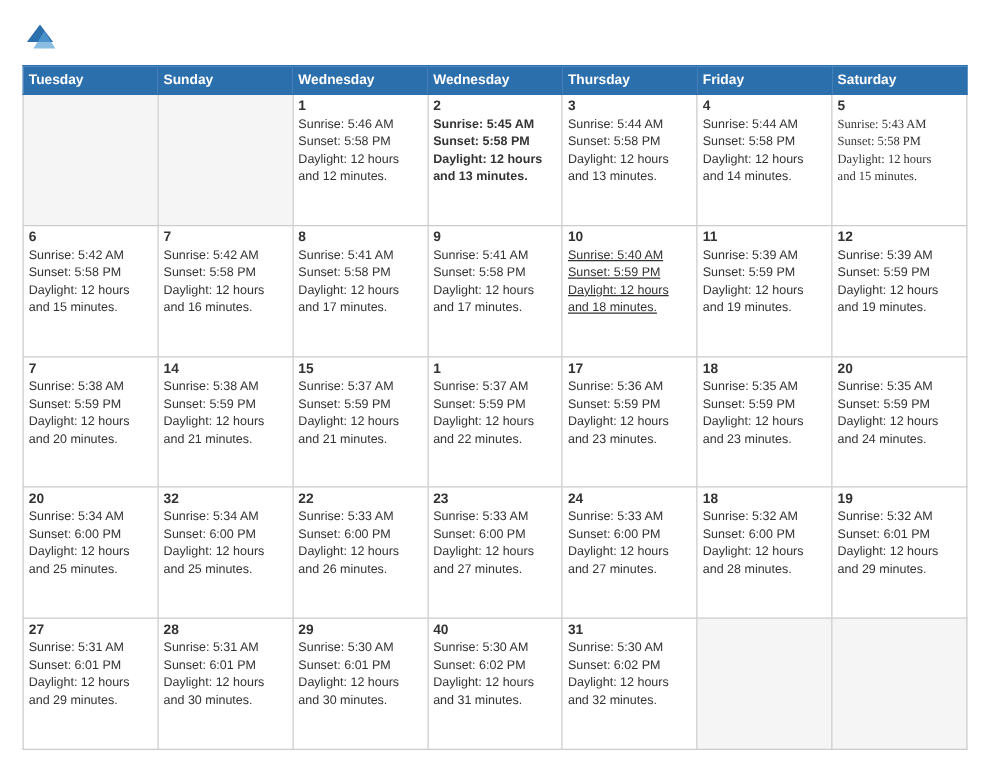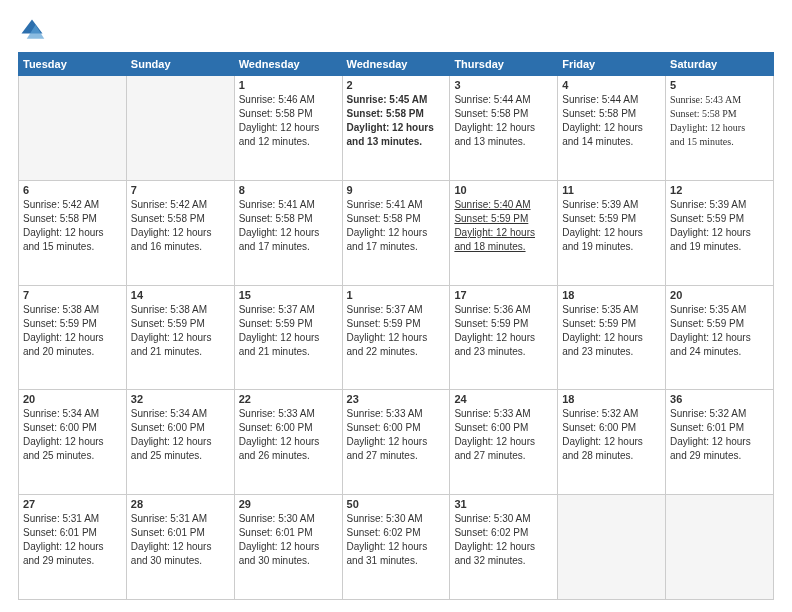--- a/index.html
+++ b/index.html
@@ -317,21 +317,21 @@
 and 27 minutes.</div>
           </td>
           <td>
             <span class="day-num">18</span>
             <div class="day-detail" style="white-space: pre-line;">Sunrise: 5:32 AM
 Sunset: 6:00 PM
 Daylight: 12 hours
 and 28 minutes.</div>
           </td>
           <td>
-            <span class="day-num">36</span>
+            <span class="day-num">19</span>
             <div class="day-detail" style="white-space: pre-line;">Sunrise: 5:32 AM
 Sunset: 6:01 PM
 Daylight: 12 hours
 and 29 minutes.</div>
           </td>
         </tr>
         <tr class="week-row">
           <td>
             <span class="day-num">27</span>
             <div class="day-detail" style="white-space: pre-line;">Sunrise: 5:31 AM
@@ -347,21 +347,21 @@
 and 30 minutes.</div>
           </td>
           <td>
             <span class="day-num">29</span>
             <div class="day-detail" style="white-space: pre-line;">Sunrise: 5:30 AM
 Sunset: 6:01 PM
 Daylight: 12 hours
 and 30 minutes.</div>
           </td>
           <td>
-            <span class="day-num">50</span>
+            <span class="day-num">40</span>
             <div class="day-detail" style="white-space: pre-line;">Sunrise: 5:30 AM
 Sunset: 6:02 PM
 Daylight: 12 hours
 and 31 minutes.</div>
           </td>
           <td>
             <span class="day-num">31</span>
             <div class="day-detail" style="white-space: pre-line;">Sunrise: 5:30 AM
 Sunset: 6:02 PM
 Daylight: 12 hours

